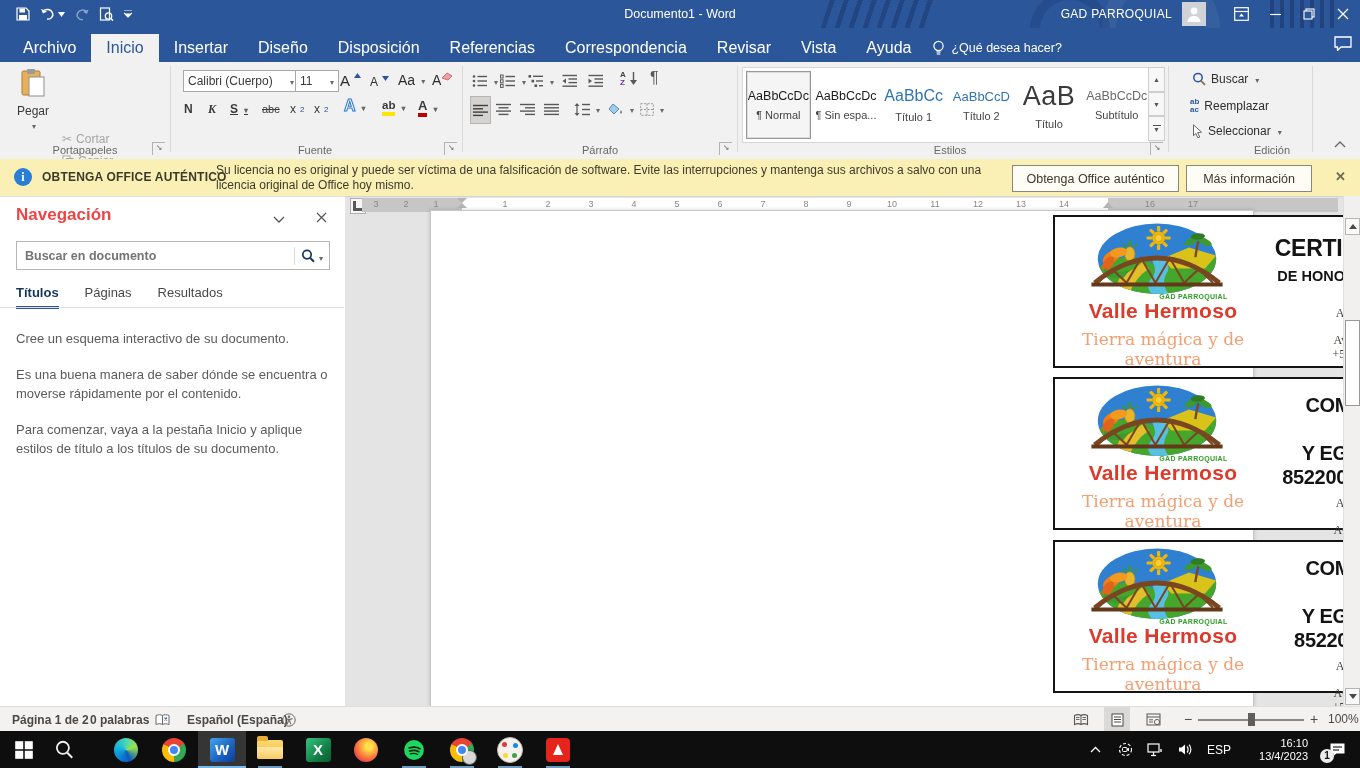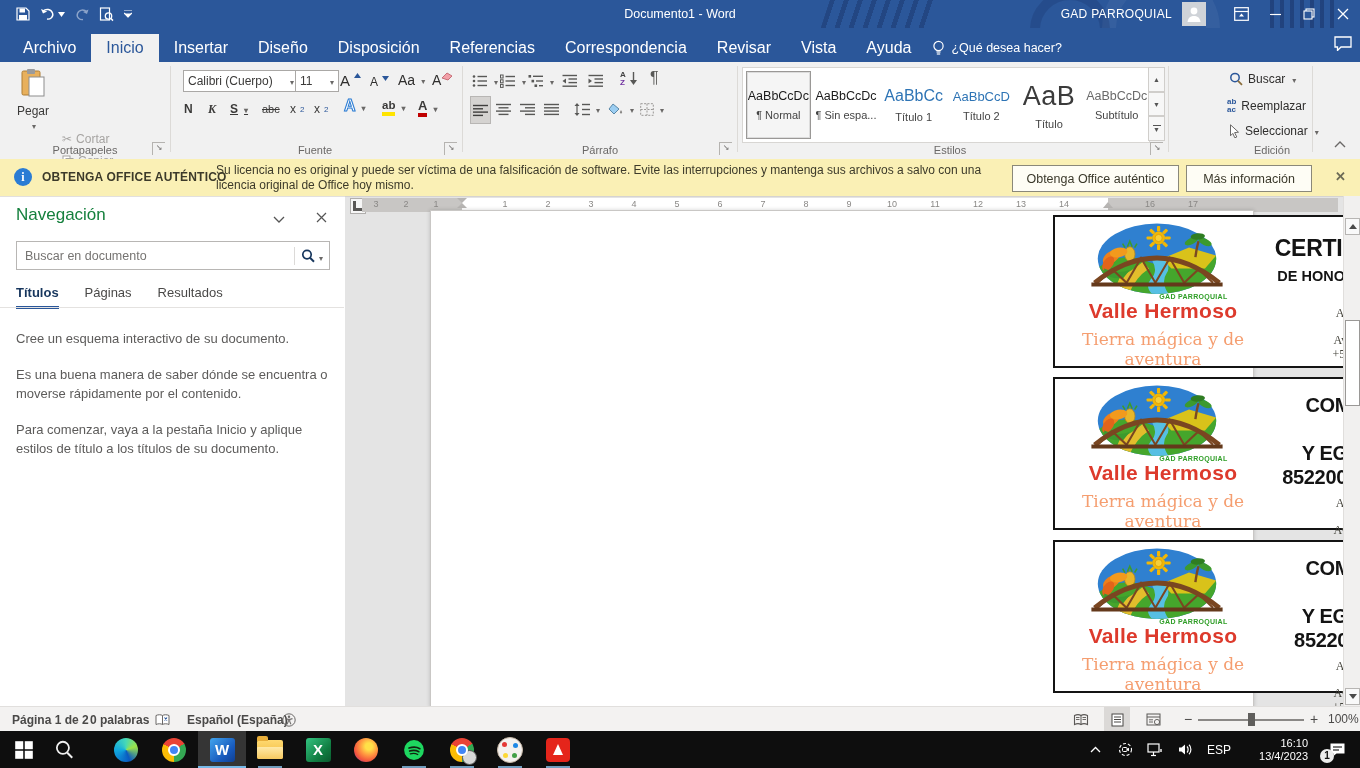--- a/index.html
+++ b/index.html
@@ -47,38 +47,38 @@
   .style-item.selected{border:1px solid #9a9896;background:#f5f5f5;box-shadow:0 0 0 1px #dcdcdc inset;}
   .sprev{white-space:nowrap;overflow:hidden;max-width:62px;}
   .sp0,.sp1{font-size:12.5px;color:#1a1a1a;}
   .sp2{font-size:16px;color:#2e74b5;}
   .sp3{font-size:13px;color:#2e74b5;}
   .sp4{font-size:27px;color:#3b3b3b;letter-spacing:.5px;}
   .sp5{font-size:12.5px;color:#6a6a6a;}
   .sname{font-size:11px;color:#444;white-space:nowrap;overflow:hidden;max-width:62px;}
   .styles-scroll{position:absolute;left:1148px;top:5px;width:17px;height:74px;display:flex;flex-direction:column;}
   .sscr{flex:1;border:1px solid #d0cecb;background:#f7f7f7;display:flex;align-items:center;justify-content:center;font-size:7px;color:#555;}
-  .edit-row{position:absolute;display:flex;align-items:center;gap:5px;font-size:12px;color:#2f2e2d;margin-left:37px;}
+  .edit-row{position:absolute;display:flex;align-items:center;gap:5px;font-size:12px;color:#2f2e2d;}
   .collapse-btn{position:absolute;right:14px;bottom:8px;color:#6a6867;}
 
   
   .banner{position:absolute;top:159px;left:0;width:1360px;height:37px;background:#faf0b5;border-bottom:1px solid #d9d1a2;}
   .ban-ico{position:absolute;left:14px;top:9px;width:18px;height:18px;border-radius:50%;background:#2a7cd4;color:#fff;font-size:12px;font-weight:bold;text-align:center;line-height:18px;font-family:"Liberation Serif",serif;}
   .ban-badge{position:absolute;left:42px;top:11px;font-size:12px;font-weight:bold;color:#3c3a2a;letter-spacing:.2px;}
   .ban-msg{position:absolute;left:216px;top:4px;font-size:12px;color:#3c3a2a;line-height:14.5px;}
   .ban-btn{position:absolute;top:6px;height:25px;background:#fefdf5;border:1px solid #8a8879;font-size:12.5px;color:#3b392b;display:flex;align-items:center;justify-content:center;}
   .ban-x{position:absolute;right:14px;top:10px;font-size:13px;color:#6b6a55;font-weight:bold;}
 
   
   .navpane{position:absolute;top:196px;left:0;width:345px;height:510px;background:#fff;border-right:1px solid #cfcdcb;border-top:1px solid #e2e0de;}
-  .nav-title{position:absolute;left:16px;top:8px;font-size:17px;color:#15803d;}
+  .nav-title{position:absolute;left:16px;top:8px;font-size:17px;color:#ef4444;font-weight:bold;}
   .nav-chev{position:absolute;right:60px;top:12px;color:#555;}
   .nav-x{position:absolute;right:18px;top:12px;color:#555;}
   .nav-search{position:absolute;left:16px;top:44px;width:312px;height:27px;border:1px solid #b8b6b4;background:#fff;display:flex;align-items:center;}
-  .nav-search input{flex:1;border:none;outline:none;font-size:12.5px;color:#701a75;padding:0 8px;font-family:"Liberation Sans",sans-serif;background:transparent;}
+  .nav-search input{flex:1;border:none;outline:none;font-size:12.5px;color:#701a75;padding:0 8px;font-family:"Liberation Sans",sans-serif;background:transparent;font-weight:bold;}
   .nav-search input::placeholder{color:#767472;}
   .nav-search .sdiv{width:1px;height:18px;background:#dcdad8;}
   .nav-search .sbtn{width:34px;display:flex;align-items:center;justify-content:center;gap:2px;}
   #nav-tabs{position:absolute;left:16px;top:88px;display:flex;gap:26px;font-size:13px;color:#4a4948;}
   .ntab{padding-bottom:6px;}
   .ntab.active{color:#17365d;font-weight:bold;border-bottom:3px solid #2b579a;}
   .nav-sep{position:absolute;left:0;top:110px;width:344px;height:1px;background:#e4e2e0;}
   #nav-paras{position:absolute;left:16px;top:132px;width:316px;}
   #nav-paras p{font-size:13px;color:#5c5b5a;line-height:19px;margin:0 0 17px 0;}
 

